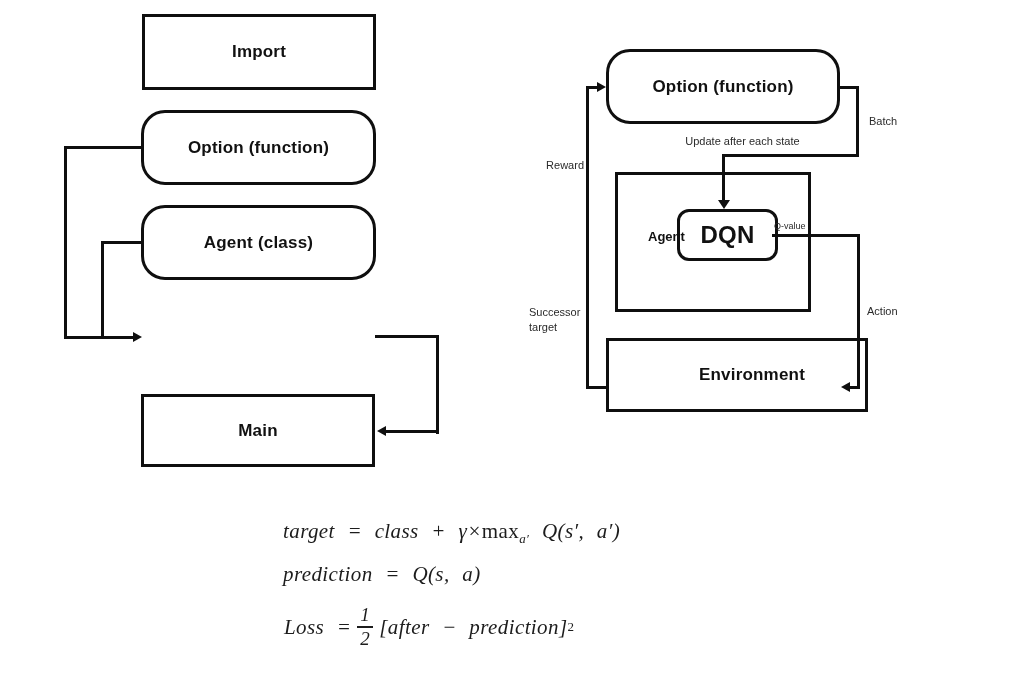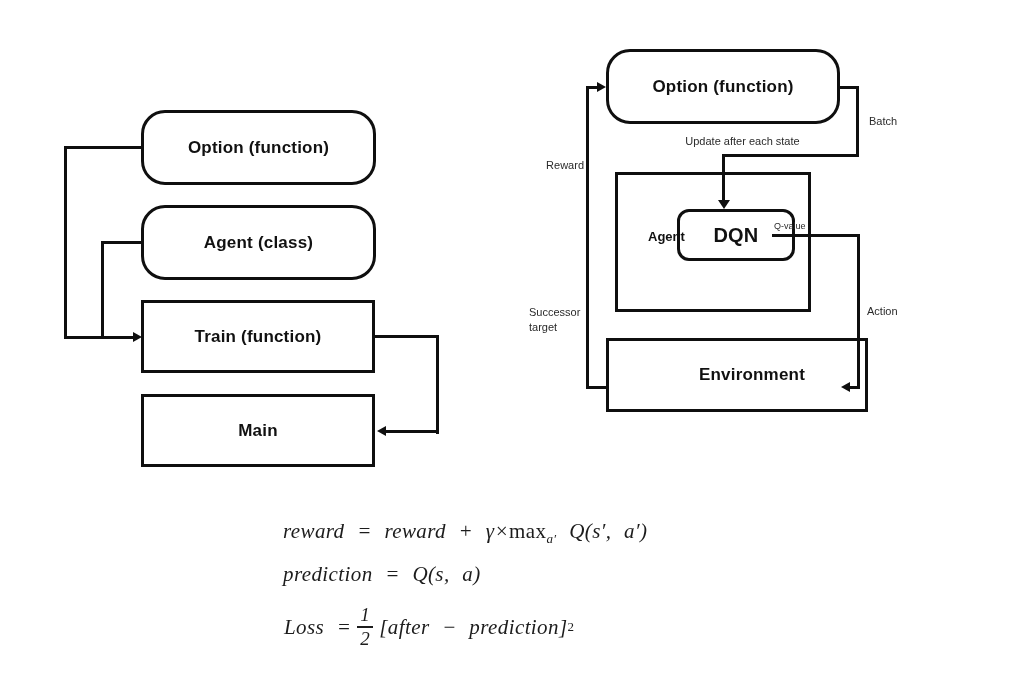--- a/index.html
+++ b/index.html
@@ -28,41 +28,41 @@
         margin:0 6px;font-size:19px;line-height:1.05;}
   .frac .num{padding:0 3px 1px 3px;border-bottom:2px solid #1c1c1c;}
   .frac .den{padding:1px 3px 0 3px;}
   .floss{display:flex;align-items:center;}
 </style>
 </head>
 <body>
 
 <div id="stage">
 
+  <div class="box" style="left:142px;top:14px;width:234px;height:76px;">Import</div>
   <div class="box rounded" style="left:141px;top:110px;width:235px;height:75px;">Option (function)</div>
   <div class="box rounded" style="left:141px;top:205px;width:235px;height:75px;">Agent (class)</div>
-  <div class="box" style="left:141px;top:300px;width:234px;height:73px;">Train (function)</div>
   <div class="box" style="left:141px;top:394px;width:234px;height:73px;">Main</div>
 
   <div class="h" style="left:64px;top:146px;width:78px;"></div>
   <div class="v" style="left:64px;top:146px;height:193px;"></div>
   <div class="h" style="left:64px;top:336px;width:69px;"></div>
   <div class="arr-r" style="left:133px;top:332px;"></div>
 
   <div class="h" style="left:101px;top:241px;width:40px;"></div>
   <div class="v" style="left:101px;top:241px;height:98px;"></div>
 
   <div class="h" style="left:375px;top:335px;width:64px;"></div>
   <div class="v" style="left:436px;top:335px;height:99px;"></div>
   <div class="h" style="left:386px;top:430px;width:53px;"></div>
   <div class="arr-l" style="left:377px;top:426px;"></div>
 
   <div class="box rounded" style="left:606px;top:49px;width:234px;height:75px;">Option (function)</div>
   <div class="box outline" style="left:615px;top:172px;width:196px;height:140px;"></div>
-  <div class="box" style="left:677px;top:209px;width:118px;height:52px;border-radius:12px;font-size:20px;">DQN</div>
+  <div class="box" style="left:677px;top:209px;width:101px;height:52px;border-radius:12px;font-size:24px;">DQN</div>
   <div class="box" style="left:606px;top:338px;width:262px;height:74px;padding-left:30px;">Environment</div>
   <div class="lbl" style="left:628px;top:229px;font-weight:bold;font-size:13px;color:#111;margin-left:20px;">Agent</div>
 
   <div class="v" style="left:586px;top:86px;height:303px;"></div>
   <div class="h" style="left:586px;top:86px;width:12px;"></div>
   <div class="arr-r" style="left:597px;top:82px;"></div>
   <div class="h" style="left:586px;top:386px;width:21px;"></div>
 
   <div class="h" style="left:838px;top:86px;width:21px;"></div>
   <div class="v" style="left:856px;top:86px;height:71px;"></div>
@@ -78,21 +78,21 @@
   <div class="lbl" style="left:532px;top:158px;width:52px;text-align:right;">Reward</div>
   <div class="lbl" style="left:529px;top:305px;">
     <div>Successor</div>
     <div>target</div>
   </div>
   <div class="lbl" style="left:869px;top:114px;">Batch</div>
   <div class="lbl" style="left:867px;top:304px;">Action</div>
   <div class="lbl" style="left:774px;top:219px;font-size:9px;">Q-value</div>
   <div class="lbl" style="left:665px;top:134px;width:155px;text-align:center;">Update after each state</div>
 
-  <div class="formula" style="left:283px;top:519px;"><span>reward = reward + γ×</span><span class="roman">max</span><sub>a′</sub><span> Q(s′, a′)</span></div>
+  <div class="formula" style="left:283px;top:519px;"><span>target = class + γ×</span><span class="roman">max</span><sub>a′</sub><span> Q(s′, a′)</span></div>
 
   <div class="formula" style="left:283px;top:562px;">prediction = Q(s, a)</div>
 
   <div class="formula floss" style="left:284px;top:601px;height:52px;">
     <span>Loss =</span>
     <span class="frac">
       <span class="num">1</span>
       <span class="den">2</span>
     </span>
     <span>[after − prediction]</span>

